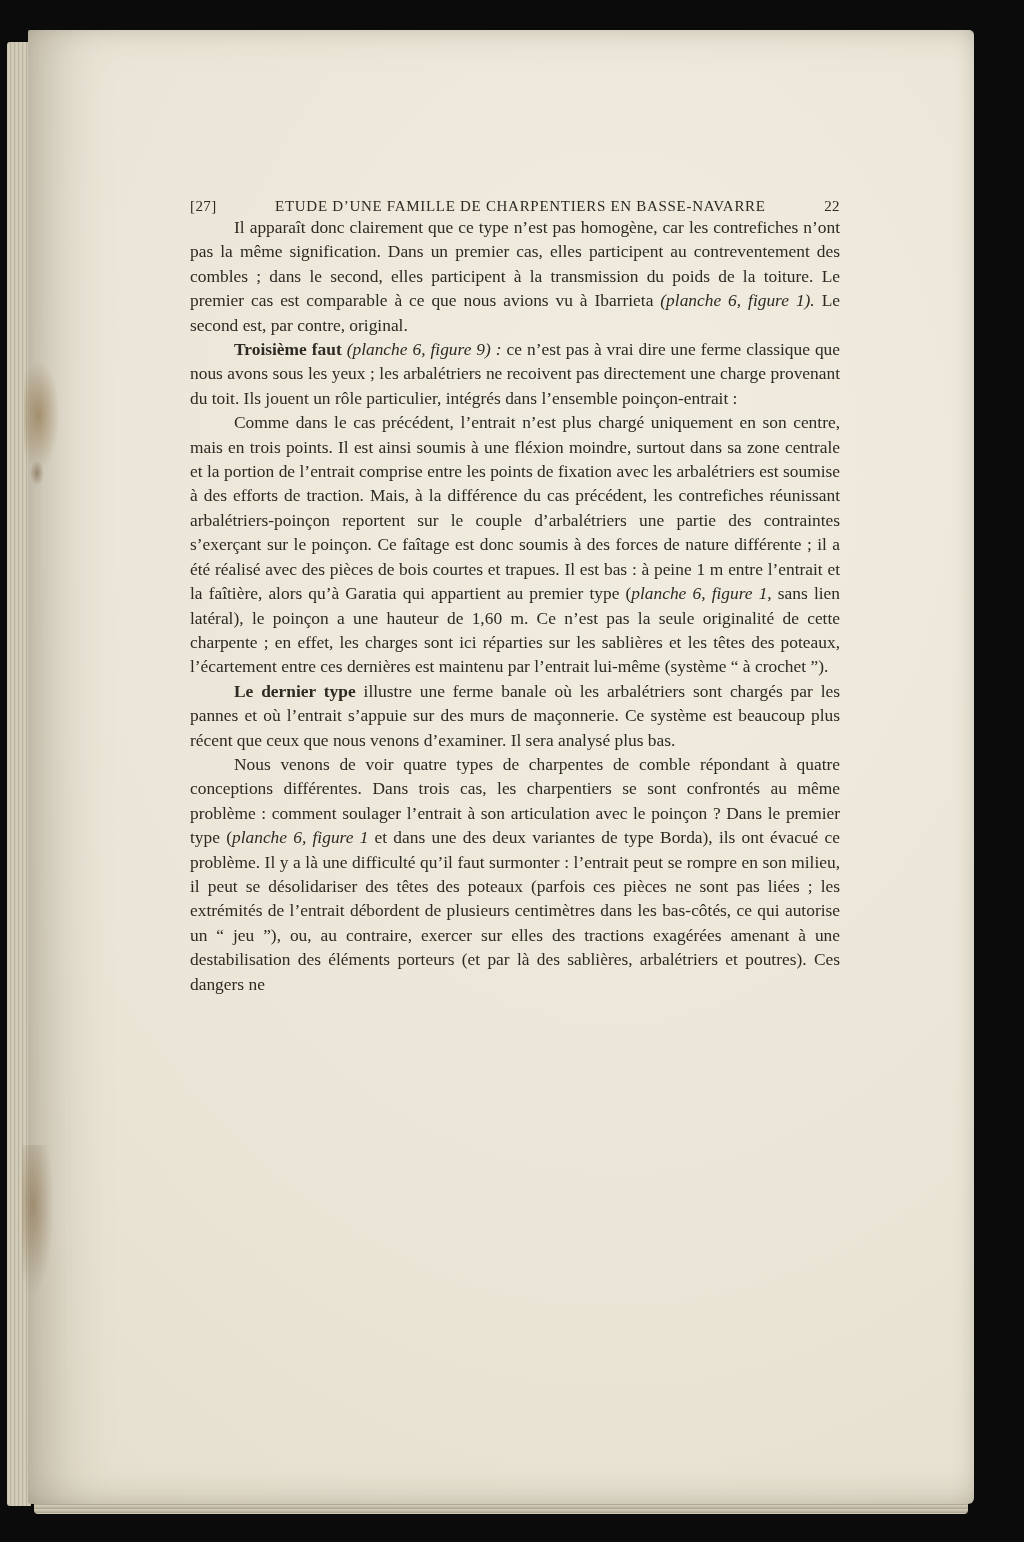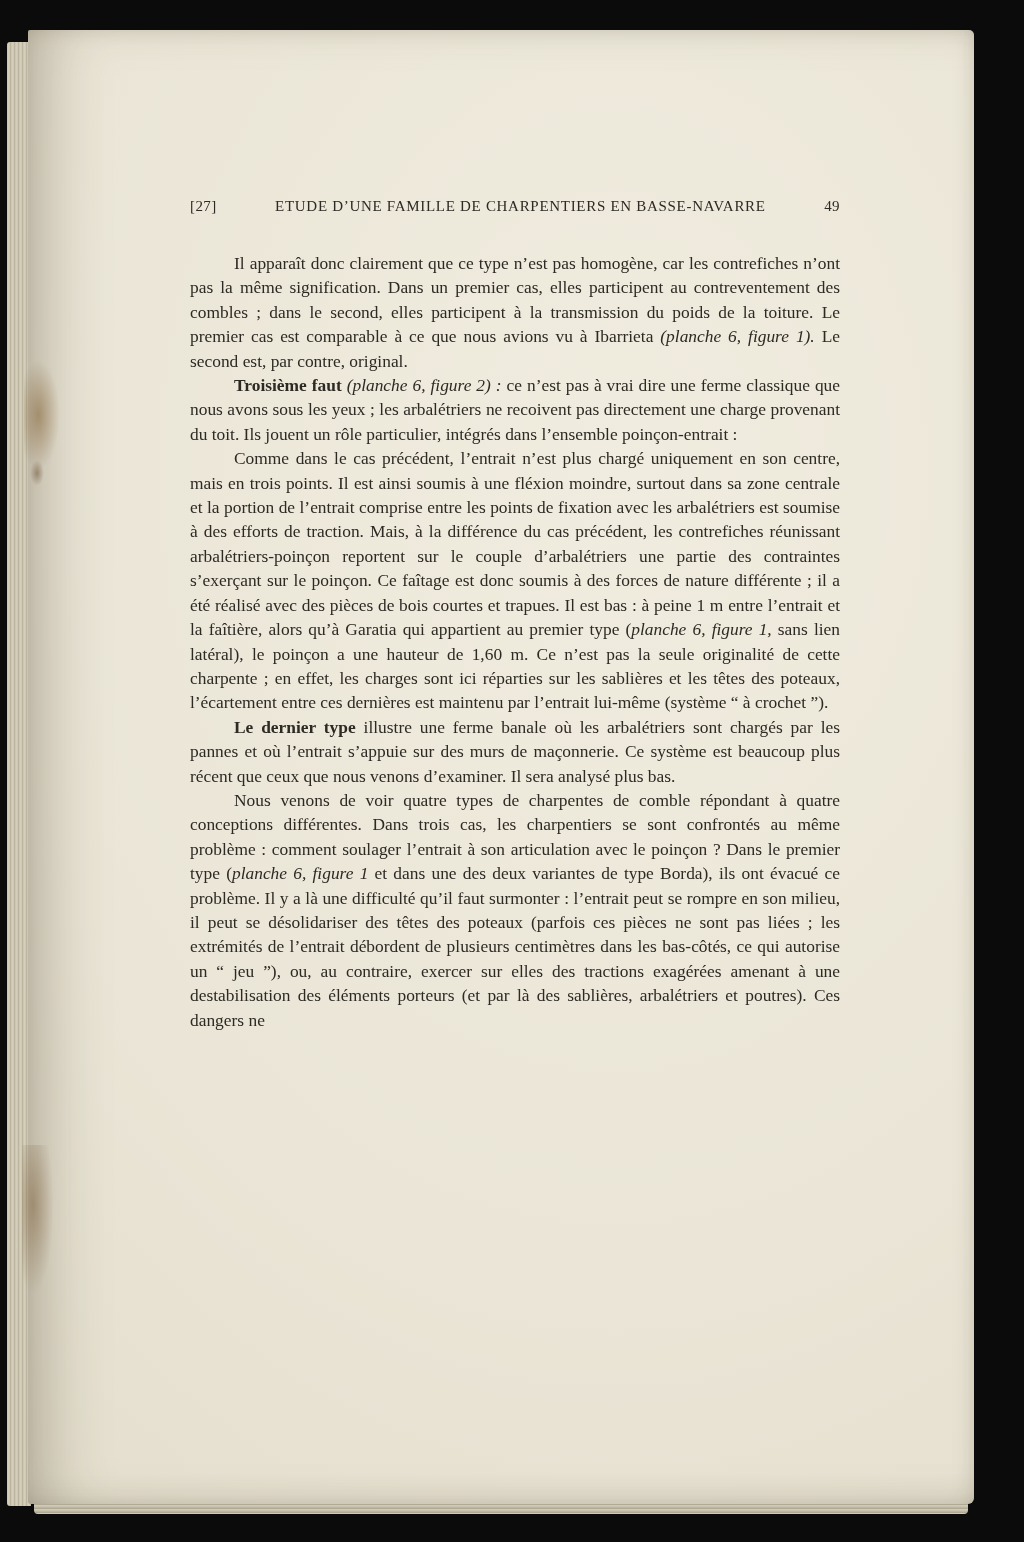--- a/index.html
+++ b/index.html
@@ -47,21 +47,20 @@
   .content { position: absolute; left: 162px; top: 0; width: 650px; font-family: Liberation Serif, serif; }
 
   .running-head {
     margin-top: 168px;
     display: flex; justify-content: space-between; align-items: baseline;
     font-size: 15px; color: #2d2a24; letter-spacing: 0.4px; white-space: nowrap;
   }
   .running-head .rh-title { letter-spacing: 0.7px; }
 
   .text-body {
-    margin-top: 36px;
     font-size: 17.4px; line-height: 24.4px;
     color: #2d2a24; text-align: justify;
   }
   p.para { margin: 0; text-indent: 44px; }
   .gap-none { margin-top: 0; }
   .gap-sm   { margin-top: 6px; }
   .gap-md   { margin-top: 15px; }
   .gap-lg   { margin-top: 22px; }
   .italic { font-style: italic; }
   .bold   { font-weight: 700; }
@@ -75,25 +74,25 @@
 
   <div class="page">
     <div class="stain stain-a"></div>
     <div class="stain stain-b"></div>
     <div class="stain stain-c"></div>
 
     <div class="content">
       <div class="running-head">
         <span class="rh-ref">[27]</span>
         <span class="rh-title">ETUDE D’UNE FAMILLE DE CHARPENTIERS EN BASSE-NAVARRE</span>
-        <span class="rh-page">49</span>
+        <span class="rh-page">22</span>
       </div>
 
       <div class="text-body">
           <p class="para gap-none"><span class="normal">Il apparaît donc clairement que ce type n’est pas homogène, car les contrefiches n’ont pas la même signification. Dans un premier cas, elles participent au contreventement des combles ; dans le second, elles participent à la transmission du poids de la toiture. Le premier cas est comparable à ce que nous avions vu à Ibarrieta </span><span class="italic">(planche 6, figure 1).</span><span class="normal"> Le second est, par contre, original.</span></p>
-          <p class="para gap-lg"><span class="bold">Troisième faut </span><span class="italic">(planche 6, figure 2) :</span><span class="normal"> ce n’est pas à vrai dire une ferme classique que nous avons sous les yeux ; les arbalétriers ne recoivent pas directement une charge provenant du toit. Ils jouent un rôle particulier, intégrés dans l’ensemble poinçon-entrait :</span></p>
+          <p class="para gap-lg"><span class="bold">Troisième faut </span><span class="italic">(planche 6, figure 9) :</span><span class="normal"> ce n’est pas à vrai dire une ferme classique que nous avons sous les yeux ; les arbalétriers ne recoivent pas directement une charge provenant du toit. Ils jouent un rôle particulier, intégrés dans l’ensemble poinçon-entrait :</span></p>
           <p class="para gap-sm"><span class="normal">Comme dans le cas précédent, l’entrait n’est plus chargé uniquement en son centre, mais en trois points. Il est ainsi soumis à une fléxion moindre, surtout dans sa zone centrale et la portion de l’entrait comprise entre les points de fixation avec les arbalétriers est soumise à des efforts de traction. Mais, à la différence du cas précédent, les contrefiches réunissant arbalétriers-poinçon reportent sur le couple d’arbalétriers une partie des contraintes s’exerçant sur le poinçon. Ce faîtage est donc soumis à des forces de nature différente ; il a été réalisé avec des pièces de bois courtes et trapues. Il est bas : à peine 1 m entre l’entrait et la faîtière, alors qu’à Garatia qui appartient au premier type (</span><span class="italic">planche 6, figure 1,</span><span class="normal"> sans lien latéral), le poinçon a une hauteur de 1,60 m. Ce n’est pas la seule originalité de cette charpente ; en effet, les charges sont ici réparties sur les sablières et les têtes des poteaux, l’écartement entre ces dernières est maintenu par l’entrait lui-même (système “ à crochet ”).</span></p>
           <p class="para gap-md"><span class="bold">Le dernier type</span><span class="normal"> illustre une ferme banale où les arbalétriers sont chargés par les pannes et où l’entrait s’appuie sur des murs de maçonnerie. Ce système est beaucoup plus récent que ceux que nous venons d’examiner. Il sera analysé plus bas.</span></p>
           <p class="para gap-md"><span class="normal">Nous venons de voir quatre types de charpentes de comble répondant à quatre conceptions différentes. Dans trois cas, les charpentiers se sont confrontés au même problème : comment soulager l’entrait à son articulation avec le poinçon ? Dans le premier type (</span><span class="italic">planche 6, figure 1</span><span class="normal"> et dans une des deux variantes de type Borda), ils ont évacué ce problème. Il y a là une difficulté qu’il faut surmonter : l’entrait peut se rompre en son milieu, il peut se désolidariser des têtes des poteaux (parfois ces pièces ne sont pas liées ; les extrémités de l’entrait débordent de plusieurs centimètres dans les bas-côtés, ce qui autorise un “ jeu ”), ou, au contraire, exercer sur elles des tractions exagérées amenant à une destabilisation des éléments porteurs (et par là des sablières, arbalétriers et poutres). Ces dangers ne</span></p>
         </div>
     </div>
   </div>
 </div>
 
 </body></html>

